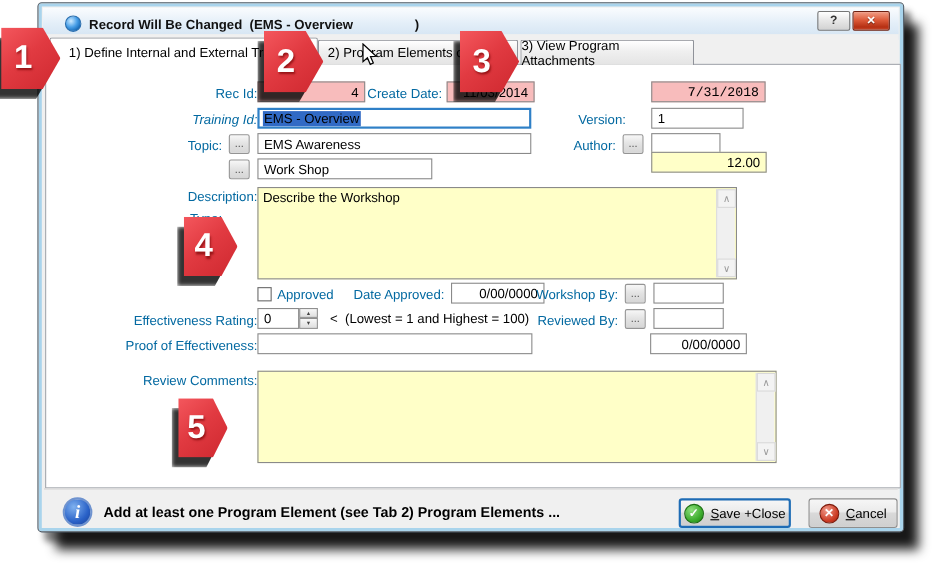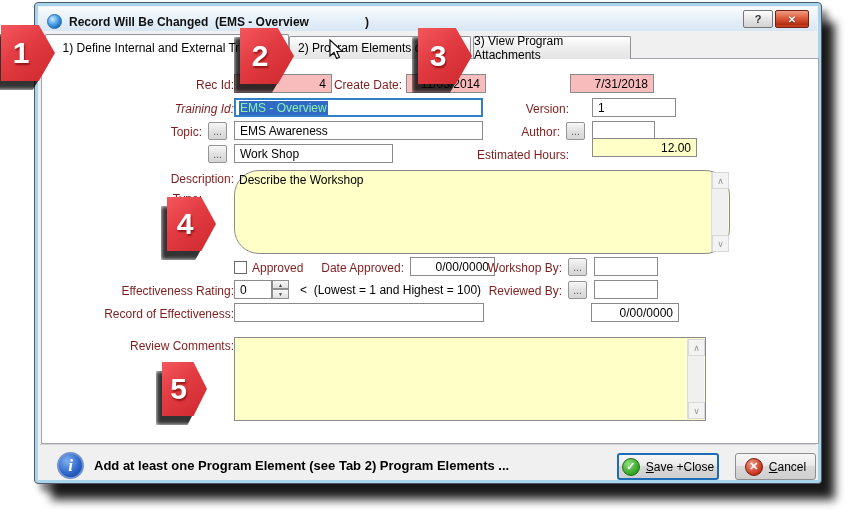--- a/index.html
+++ b/index.html
@@ -6,21 +6,21 @@
   html,body { width:864px; height:522px; background:#ffffff; overflow:hidden;
     font-family:"Liberation Sans", sans-serif; }
   .stage { position:relative; width:864px; height:522px; background:#fff; }
 
   
   .dialog { position:absolute; left:34px; top:2px; width:788px; height:482px;
     background:#f0f0f0; border:1px solid #4e5b66; border-radius:4px;
     box-shadow: inset 0 0 0 3px #a9d4ec, 15px 18px 10px -2px rgba(0,0,0,0.83), 6px 8px 6px rgba(0,0,0,0.45); }
   .titlebar { position:absolute; left:4px; right:4px; top:4px; height:29px;
     background:linear-gradient(#fafcfe,#e3eef8 50%,#d2e3f2);
-    display:flex; align-items:center; padding-left:8px; }
+    display:flex; align-items:center; padding-left:20px; }
   .globe { width:15px; height:15px; border-radius:50%;
     background:radial-gradient(circle at 35% 32%, #cdeaff, #4aa0e8 45%, #1266b4 80%, #0a4f96);
     border:1px solid #2a6eae; margin-right:7px; flex:0 0 auto; }
   .title { font-size:12px; font-weight:bold; color:#111; white-space:pre; }
   .title-paren { font-size:12px; font-weight:bold; color:#111; margin-left:56px; }
   .cap-btn { position:absolute; top:3px; height:18px; border-radius:2px; font-size:11px;
     display:flex; align-items:center; justify-content:center; cursor:default; }
   .btn-help { right:44px; width:30px; background:linear-gradient(#ffffff,#e8e8e8 45%,#d2d2d2);
     border:1px solid #767676; color:#333; font-weight:bold; }
   .btn-close { right:8px; width:34px; background:linear-gradient(#f09c84,#dd5b3a 45%,#b52f12 85%,#c9482a);
@@ -32,28 +32,28 @@
   .panel { position:absolute; left:2px; width:778px; top:27px; height:386px;
     background:#ffffff; border:1px solid #a3a7ad; }
   .tab { position:absolute; top:5px; height:23px;
     background:linear-gradient(#ffffff,#efefef 45%,#e4e4e4);
     border:1px solid #8f9299; border-bottom:none; border-radius:2px 2px 0 0;
     display:flex; align-items:center; justify-content:center; font-size:12px; color:#000; z-index:2; }
   .tab.active { top:3px; height:26px; background:#fff; z-index:3; }
 
   
   .lbl { position:absolute; height:19px; display:flex; align-items:center;
-    justify-content:flex-end; font-size:12px; color:#7f1d1d; white-space:nowrap; }
+    justify-content:flex-end; font-size:12px; color:#0369a1; white-space:nowrap; }
   .f { position:absolute; height:19px; background:#fff; border:1px solid #8a8a8a;
     font-size:12px; color:#000; display:flex; align-items:center; padding:0 5px; overflow:hidden; }
   .f.pink { background:#f8bcbc; }
   .f.yellow { background:#ffffc8; }
   .f.right { justify-content:flex-end; }
   .f.focus { border:2px solid #2f80c7; padding:0 3px; }
-  .sel { background:#316ac5; color:#86efac; padding:0 1px; }
+  .sel { background:#316ac5; color:#000000; padding:0 1px; }
   .browse { position:absolute; width:19px; height:18px; border:1px solid #949494; border-radius:2px;
     background:linear-gradient(#f7f7f7,#e2e2e2 50%,#d6d6d6); font-size:10px; color:#555;
     display:flex; align-items:flex-end; justify-content:center; line-height:9px; padding-bottom:3px; }
   .ta { position:absolute; background:#ffffc8; border:1px solid #8a8a8a;
     font-size:12px; color:#000; padding:2px 20px 2px 4px; }
   .sb { position:absolute; top:1px; bottom:1px; right:1px; width:17px; background:#f0f0f0;
     border-left:1px solid #dcdcdc; }
   .sb-btn { position:absolute; left:0; width:17px; height:17px; background:#f3f3f3;
     border:1px solid #d9d9d9; color:#9a9a9a; font-size:9px;
     display:flex; align-items:center; justify-content:center; }
@@ -126,44 +126,43 @@
       <div class="tab" style="left:434px;width:158px;">
         <span>3) View Program Attachments</span>
       </div>
 
       <div class="panel">
 
         <div class="lbl" style="left:40px;top:16px;width:152px;">Rec Id:</div>
         <div class="f pink right" style="left:192px;top:15px;width:98px;">4</div>
         <div class="lbl" style="left:262px;top:16px;width:98px;">Create Date:</div>
         <div class="f pink right" style="left:364px;top:15px;width:80px;">11/03/2014</div>
-        <div class="f pink right" style="left:528px;top:15px;width:84px;">7/31/2018</div>
+        <div class="f pink right" style="left:550px;top:15px;width:104px;font-family:Liberation Mono, monospace;">7/31/2018</div>
 
         <div class="lbl" style="left:40px;top:40px;width:152px;font-style:italic;">Training Id:</div>
         <div class="f focus" style="left:192px;top:39px;width:249px;">
           <span class="sel">EMS - Overview</span>
         </div>
         <div class="lbl" style="left:420px;top:40px;width:107px;">Version:</div>
         <div class="f" style="left:550px;top:39px;width:84px;">1</div>
 
         <div class="lbl" style="left:40px;top:63px;width:120px;">Topic:</div>
         <div class="browse" style="left:166px;top:63px;">...</div>
         <div class="f" style="left:192px;top:62px;width:249px;">EMS Awareness</div>
         <div class="lbl" style="left:420px;top:63px;width:98px;">Author:</div>
         <div class="browse" style="left:524px;top:63px;">...</div>
         <div class="f" style="left:550px;top:62px;width:63px;"></div>
 
         <div class="lbl" style="left:40px;top:86px;width:120px;margin-top:44px;">Type:</div>
         <div class="browse" style="left:166px;top:86px;">...</div>
         <div class="f" style="left:192px;top:85px;width:159px;">Work Shop</div>
-        <div class="lbl" style="left:420px;top:86px;width:107px;">Estimated Hours:</div>
         <div class="f yellow right" style="left:550px;top:79px;width:105px;">12.00</div>
 
         <div class="lbl" style="left:40px;top:110px;width:152px;">Description:</div>
-        <div class="ta" style="left:192px;top:111px;width:496px;height:84px;border-radius:25px;">
+        <div class="ta" style="left:192px;top:111px;width:436px;height:84px;">
           <span>Describe the Workshop</span>
           <div class="sb">
             <div class="sb-btn sb-up">∧</div>
             <div class="sb-btn sb-dn">∨</div>
           </div>
         </div>
 
         <div class="chk" style="left:192px;top:202px;"></div>
         <div class="lbl" style="left:210px;top:199px;width:60px;justify-content:flex-start;">Approved</div>
         <div class="lbl" style="left:262px;top:199px;width:100px;">Date Approved:</div>
@@ -176,21 +175,21 @@
         <div class="f" style="left:192px;top:221px;width:38px;">0</div>
         <div class="spin-col" style="left:230px;top:221px;">
           <div class="spin-btn" style="top:0;">▲</div>
           <div class="spin-btn" style="top:9px;height:10px;">▼</div>
         </div>
         <div class="hint" style="left:258px;top:224px;">&lt;  (Lowest = 1 and Highest = 100)</div>
         <div class="lbl" style="left:420px;top:222px;width:100px;">Reviewed By:</div>
         <div class="browse" style="left:526px;top:222px;">...</div>
         <div class="f" style="left:552px;top:221px;width:64px;"></div>
 
-        <div class="lbl" style="left:40px;top:245px;width:152px;">Record of Effectiveness:</div>
+        <div class="lbl" style="left:40px;top:245px;width:152px;">Proof of Effectiveness:</div>
         <div class="f" style="left:192px;top:244px;width:250px;"></div>
         <div class="f right" style="left:549px;top:244px;width:88px;">0/00/0000</div>
 
         <div class="lbl" style="left:40px;top:277px;width:152px;">Review Comments:</div>
         <div class="ta" style="left:192px;top:278px;width:472px;height:84px;">
           <span></span>
           <div class="sb">
             <div class="sb-btn sb-up">∧</div>
             <div class="sb-btn sb-dn">∨</div>
           </div>

